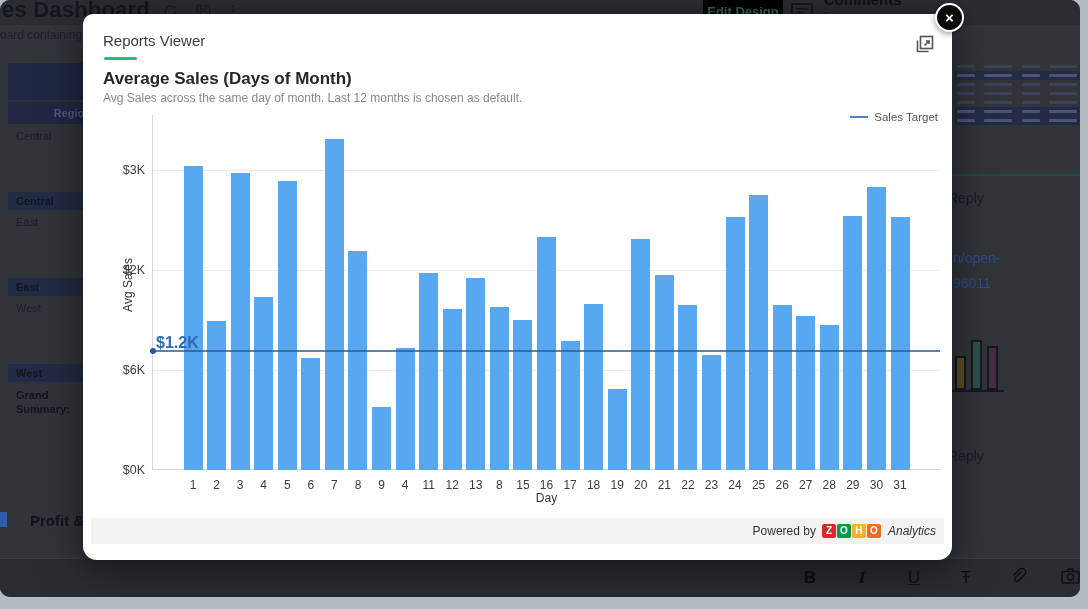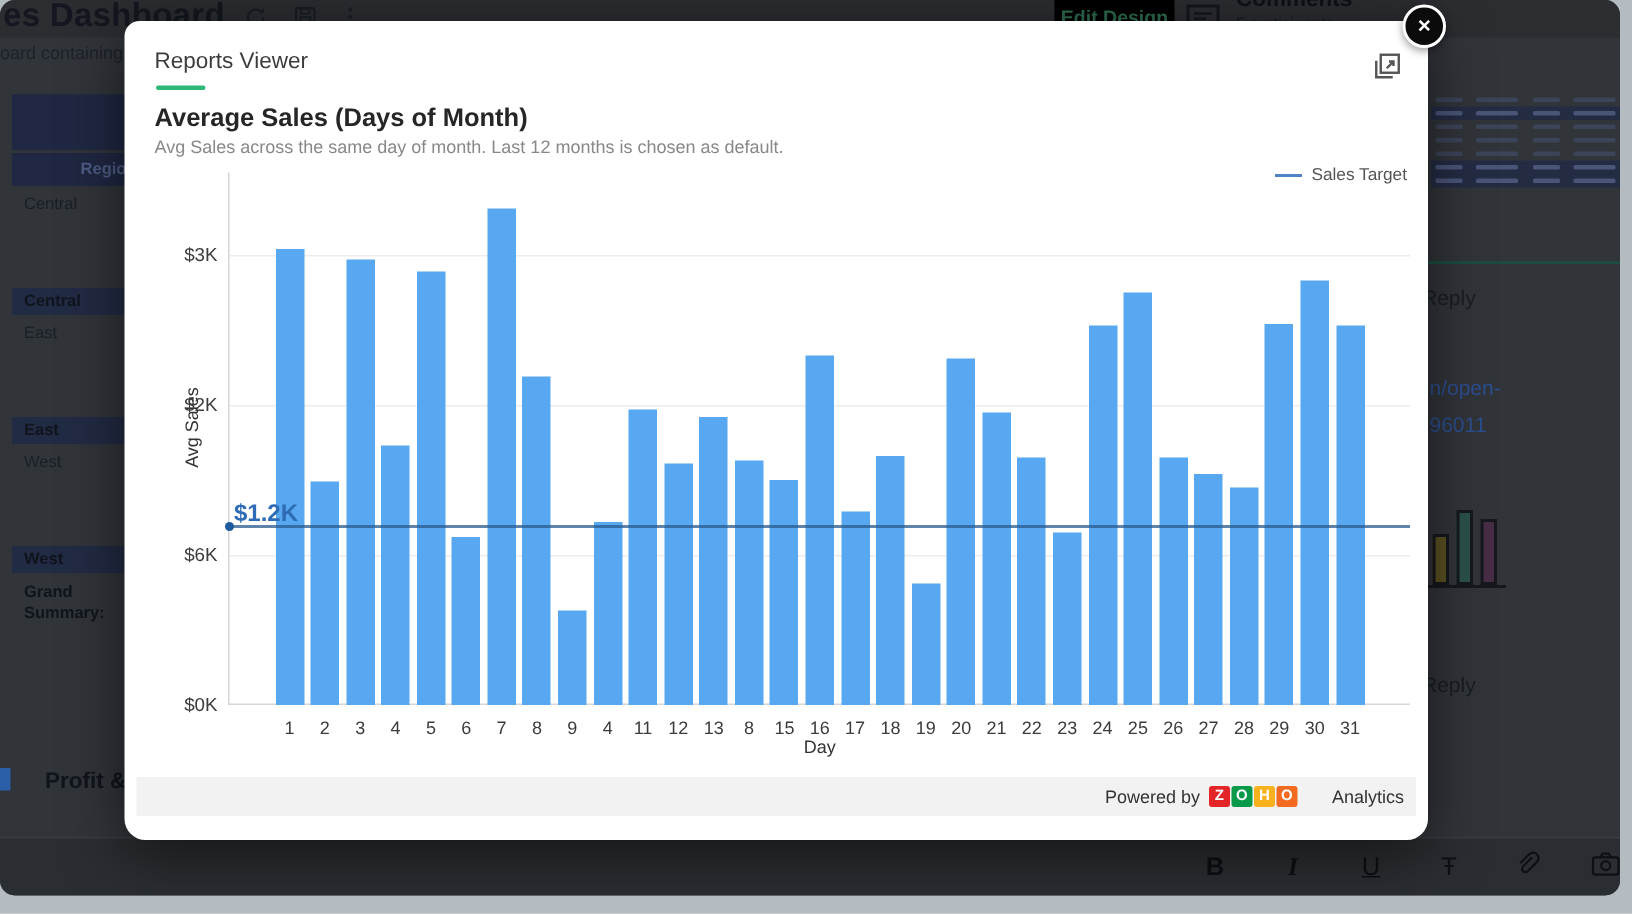--- a/index.html
+++ b/index.html
@@ -65,21 +65,21 @@
   .xtick { position:absolute; top:363px; transform:translateX(-50%); font-size:12px; font-weight:500; color:#3c3c3c; }
   .y-axis-title { position:absolute; left:-52px; top:50%; transform:rotate(-90deg) translateX(14px); transform-origin:center; font-size:12px; color:#333; }
   .x-axis-title { position:absolute; left:50%; top:376px; transform:translateX(-50%); font-size:12px; color:#333; }
   #target-line { position:absolute; left:0; width:100%; height:2px; background:rgba(42,89,140,.75); }
   #target-dot { position:absolute; left:-3px; width:6px; height:6px; border-radius:50%; background:#1d5a9e; }
   #target-label { position:absolute; left:3px; font-size:16px; font-weight:700; color:#2e6cb5; }
 
   #modal-footer { position:absolute; left:8px; right:8px; top:504px; height:26px; background:#f2f2f2; display:flex; align-items:center; justify-content:flex-end; gap:4px; padding-right:8px; }
   .powered { font-size:12px; color:#333; margin-right:2px; }
   .zoho-tile { width:14px; height:14px; border-radius:2px; color:#fff; font-size:10px; font-weight:800; text-align:center; line-height:14px; margin-right:1px; }
-  .brand-suffix { font-size:12px; color:#333; margin-left:18px; }
+  .brand-suffix { font-size:12px; color:#333; margin-left:2px;font-style:italic; }
 </style>
 </head>
 <body>
 
 <div id="window">
 
   <div id="bg-topbar">
     <span class="comments-cut">Comments</span>
     <span class="participants">5 participants</span>
   </div>

